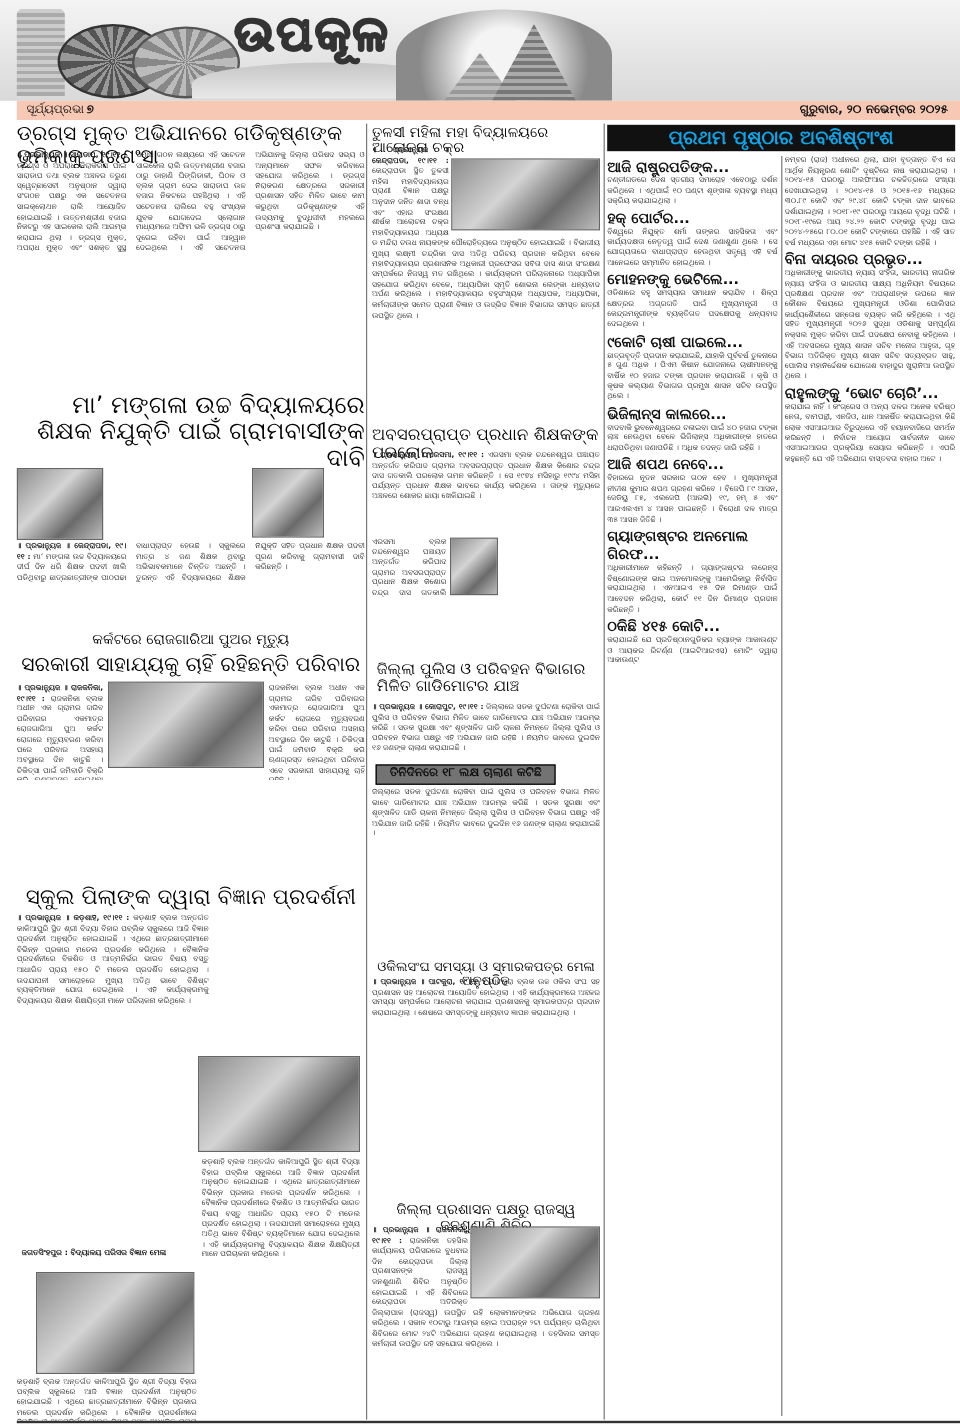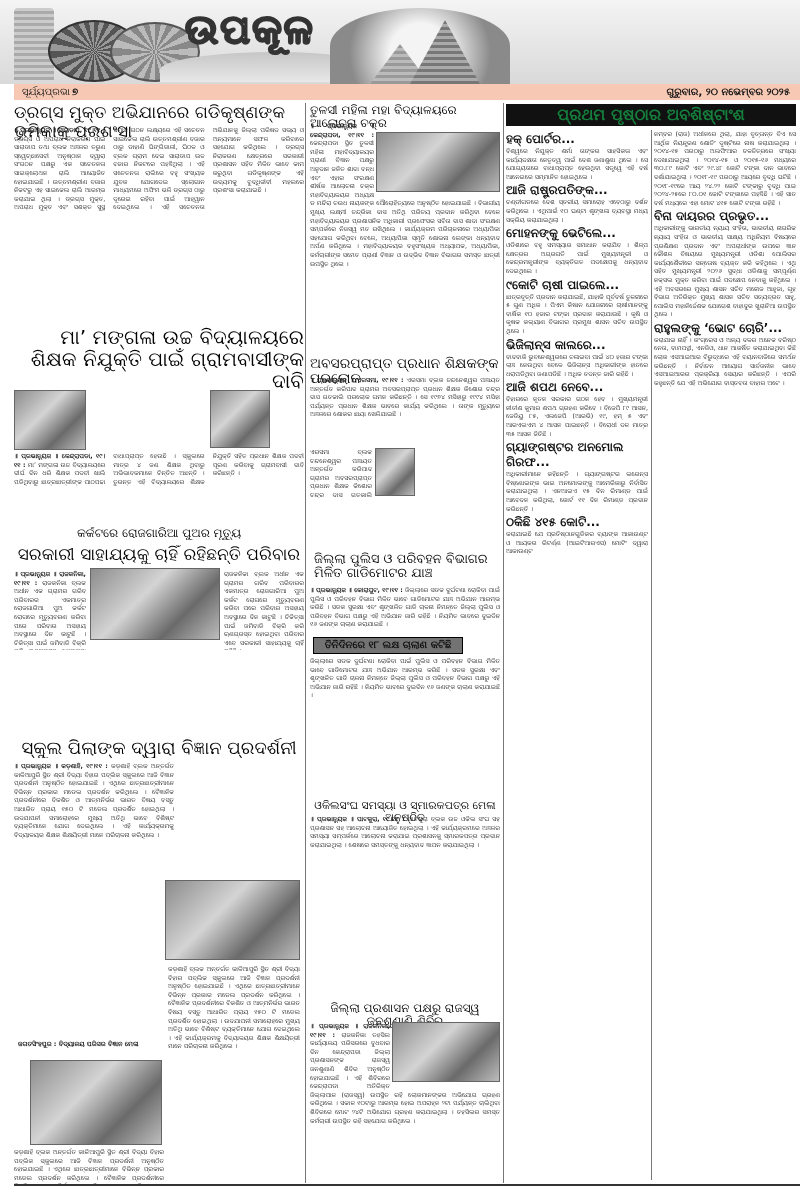--- a/index.html
+++ b/index.html
@@ -2,35 +2,35 @@
 <html><head>
 <meta charset="utf-8">
 <style>
 *{box-sizing:border-box;margin:0;padding:0}
 body{width:800px;height:1189px;background:#fff;font-family:"DejaVu Sans",sans-serif;color:#111;overflow:hidden;position:relative}
 .masthead{position:absolute;left:0;top:0;width:800px;height:84px;background:linear-gradient(180deg,#f4f4f4,#d9d9d9);overflow:hidden}
 .mh-temple-left{position:absolute;left:14px;top:8px;width:40px;height:72px;background:repeating-linear-gradient(0deg,#aaa 0 3px,#ccc 3px 6px);border-radius:4px 4px 0 0}
 .mh-umbrella1{position:absolute;left:48px;top:20px;width:92px;height:62px;border-radius:50%;background:repeating-conic-gradient(#555 0 10deg,#999 10deg 20deg);border:2px solid #333}
 .mh-umbrella2{position:absolute;left:110px;top:22px;width:90px;height:60px;border-radius:50%;background:repeating-conic-gradient(#888 0 12deg,#bbb 12deg 24deg);border:2px solid #555}
 .mh-wave{position:absolute;left:160px;top:52px;width:200px;height:30px;background:linear-gradient(180deg,#c6c6c6,#e8e8e8);border-radius:60% 40% 0 0}
-.mh-title{position:absolute;left:185px;top:6px;width:150px;font-family:"DejaVu Sans",sans-serif;font-size:40px;font-weight:bold;color:#fff;-webkit-text-stroke:2px #333;letter-spacing:2px}
+.mh-title{position:absolute;left:185px;top:6px;width:150px;text-align:center;font-family:"DejaVu Sans",sans-serif;font-size:40px;font-weight:bold;color:#fff;-webkit-text-stroke:2px #333;letter-spacing:2px}
 .mh-sky{position:absolute;left:330px;top:8px;width:180px;height:76px;border-radius:50% 50% 0 0;background:radial-gradient(circle at 50% 60%,#f4f4f4 0 30%,#8a8a8a 70%)}
 .mh-temple-right{position:absolute;left:410px;top:20px;width:70px;height:64px;background:repeating-linear-gradient(0deg,#777 0 3px,#aaa 3px 6px);clip-path:polygon(50% 0,100% 100%,0 100%)}
 .mh-temple-right2{position:absolute;left:370px;top:44px;width:60px;height:40px;background:repeating-linear-gradient(0deg,#999 0 3px,#bbb 3px 6px);clip-path:polygon(50% 0,100% 100%,0 100%)}
 .dateband{position:absolute;left:14px;top:84px;width:786px;height:16px;background:#f7c9b5;font-size:10px;line-height:16px}
 .dateband .left{position:absolute;left:8px}
 .dateband .pgno{position:absolute;left:58px;font-weight:bold}
 .dateband .right{position:absolute;right:10px;font-weight:bold}
 .col{position:absolute;overflow:hidden}
 .h1{font-weight:normal;line-height:1.1;color:#000}
 .body{font-size:6.3px;line-height:8.6px;color:#222;text-align:justify}
 .dateline{font-weight:bold}
 .photo{background:linear-gradient(135deg,#8c8c8c,#d4d4d4 40%,#6a6a6a 70%,#bdbdbd);border:1px solid #666}
 .boxhead{border:1.5px solid #000;background:#737373;text-align:center;font-weight:bold}
-.sidehead{background:#111;color:#15803d;text-align:center;font-weight:bold;font-size:16px;line-height:22px}
+.sidehead{background:#111;color:#0ea5e9;text-align:center;font-weight:bold;font-size:16px;line-height:22px}
 .subhead{font-weight:bold;font-size:12px;line-height:15px;margin-top:2px}
 .rule{position:absolute;height:1px;background:#333}
 .vrule{position:absolute;width:1px;background:#777}
 .caption{font-size:6.5px;font-weight:bold}
 </style>
 </head>
 <body>
 
 <div class="masthead">
   <div class="mh-temple-left"></div>
@@ -136,26 +136,26 @@
   <span class="dateline">॥ ପ୍ରଭାନ୍ୟୁଜ ॥ ରାଜକନିକା, ୧୯।୧୧ :</span>
   <span>ରାଜକନିକା ତହସିଲ କାର୍ଯ୍ୟାଳୟ ପରିସରରେ ବୁଧବାର ଦିନ କେନ୍ଦ୍ରାପଡା ଜିଲ୍ଲା ପ୍ରଶାସନଙ୍କ ରାଜସ୍ୱ ଜନଶୁଣାଣି ଶିବିର ଅନୁଷ୍ଠିତ ହୋଇଯାଇଛି । ଏହି ଶିବିରରେ କେନ୍ଦ୍ରାପଡା ଅତିରିକ୍ତ ଜିଲ୍ଲାପାଳ (ରାଜସ୍ୱ) ଉପସ୍ଥିତ ରହି ଲୋକମାନଙ୍କର ଅଭିଯୋଗ ଗ୍ରହଣ କରିଥିଲେ । ସକାଳ ୧୦ଟାରୁ ଆରମ୍ଭ ହୋଇ ଅପରାହ୍ନ ୨ଟା ପର୍ଯ୍ୟନ୍ତ ଚାଲିଥିବା ଶିବିରରେ ମୋଟ ୨୪ଟି ଅଭିଯୋଗ ଗ୍ରହଣ କରାଯାଇଥିଲା । ତହସିଲର ସମସ୍ତ କର୍ମଚାରୀ ଉପସ୍ଥିତ ରହି ସହଯୋଗ କରିଥିଲେ ।</span>
 </div>
 
 <div class="vrule" style="left:503px;top:103px;height:1080px"></div>
 
 <div class="col sidehead" style="left:506px;top:104px;width:290px">ପ୍ରଥମ ପୃଷ୍ଠାର ଅବଶିଷ୍ଟାଂଶ</div>
 
 <div class="col" style="left:506px;top:130px;width:142px;height:1050px">
   <div>
+      <div class="subhead">ଆଜି ରାଷ୍ଟ୍ରପତିଙ୍କ...</div>
+      <div class="body">ଚଣ୍ଡୀଗଡରେ ଦେଶ ସ୍ତରୀୟ ସମାରୋହ ଏବେଠାରୁ ଦର୍ଶନ କରିଥିଲେ । ଏଥିପାଇଁ ୧୦ ଘଣ୍ଟା ଶୃଙ୍ଖଳା ବ୍ୟବସ୍ଥା ମଧ୍ୟ ସକ୍ରିୟ କରାଯାଇଥିଲା ।</div>
+    </div>
+  <div>
       <div class="subhead">ହକ୍ ପୋର୍ଟର...</div>
       <div class="body">ବିଶ୍ୱରେ ନିଯୁକ୍ତ ଶର୍ମା ତାଙ୍କର ସାହସିକତା ଏବଂ କାର୍ଯ୍ୟଦକ୍ଷତା ନେତୃତ୍ୱ ପାଇଁ ଦେଶ ଜଣାଶୁଣା ଥିଲେ । ସେ ଯୋଗ୍ୟତାରେ ବାଧାପ୍ରାପ୍ତ ହେଉଥିବା ସତ୍ତ୍ୱେ ଏହି ବର୍ଷ ଆନେଇରେ ସମ୍ମାନିତ ହୋଇଥିଲେ ।</div>
-    </div>
-  <div>
-      <div class="subhead">ଆଜି ରାଷ୍ଟ୍ରପତିଙ୍କ...</div>
-      <div class="body">ଚଣ୍ଡୀଗଡରେ ଦେଶ ସ୍ତରୀୟ ସମାରୋହ ଏବେଠାରୁ ଦର୍ଶନ କରିଥିଲେ । ଏଥିପାଇଁ ୧୦ ଘଣ୍ଟା ଶୃଙ୍ଖଳା ବ୍ୟବସ୍ଥା ମଧ୍ୟ ସକ୍ରିୟ କରାଯାଇଥିଲା ।</div>
     </div>
   <div>
       <div class="subhead">ମୋହନଙ୍କୁ ଭେଟିଲେ...</div>
       <div class="body">ଓଡିଶାରେ ବହୁ ସମସ୍ୟାର ସମାଧାନ କରାଯିବ । ଶିଳ୍ପ କ୍ଷେତ୍ରର ଅଗ୍ରଗତି ପାଇଁ ମୁଖ୍ୟମନ୍ତ୍ରୀ ଓ କେନ୍ଦ୍ରମନ୍ତ୍ରୀଙ୍କ ବ୍ୟକ୍ତିଗତ ପଦକ୍ଷେପକୁ ଧନ୍ୟବାଦ ଦେଇଥିଲେ ।</div>
     </div>
   <div>
       <div class="subhead">୯କୋଟି ଚାଷୀ ପାଇଲେ...</div>
       <div class="body">ଛାତ୍ରବୃତ୍ତି ପ୍ରଦାନ କରାଯାଇଛି, ଯାହାକି ପୂର୍ବବର୍ଷ ତୁଳନାରେ ୫ ଗୁଣ ଅଧିକ । ପିଏମ କିଷାନ ଯୋଜନାରେ ଚାଷୀମାନଙ୍କୁ ବାର୍ଷିକ ୧୦ ହଜାର ଟଙ୍କା ପ୍ରଦାନ କରାଯାଉଛି । କୃଷି ଓ କୃଷକ କଲ୍ୟାଣ ବିଭାଗର ପ୍ରମୁଖ ଶାସନ ସଚିବ ଉପସ୍ଥିତ ଥିଲେ ।</div>
     </div>
   <div>

